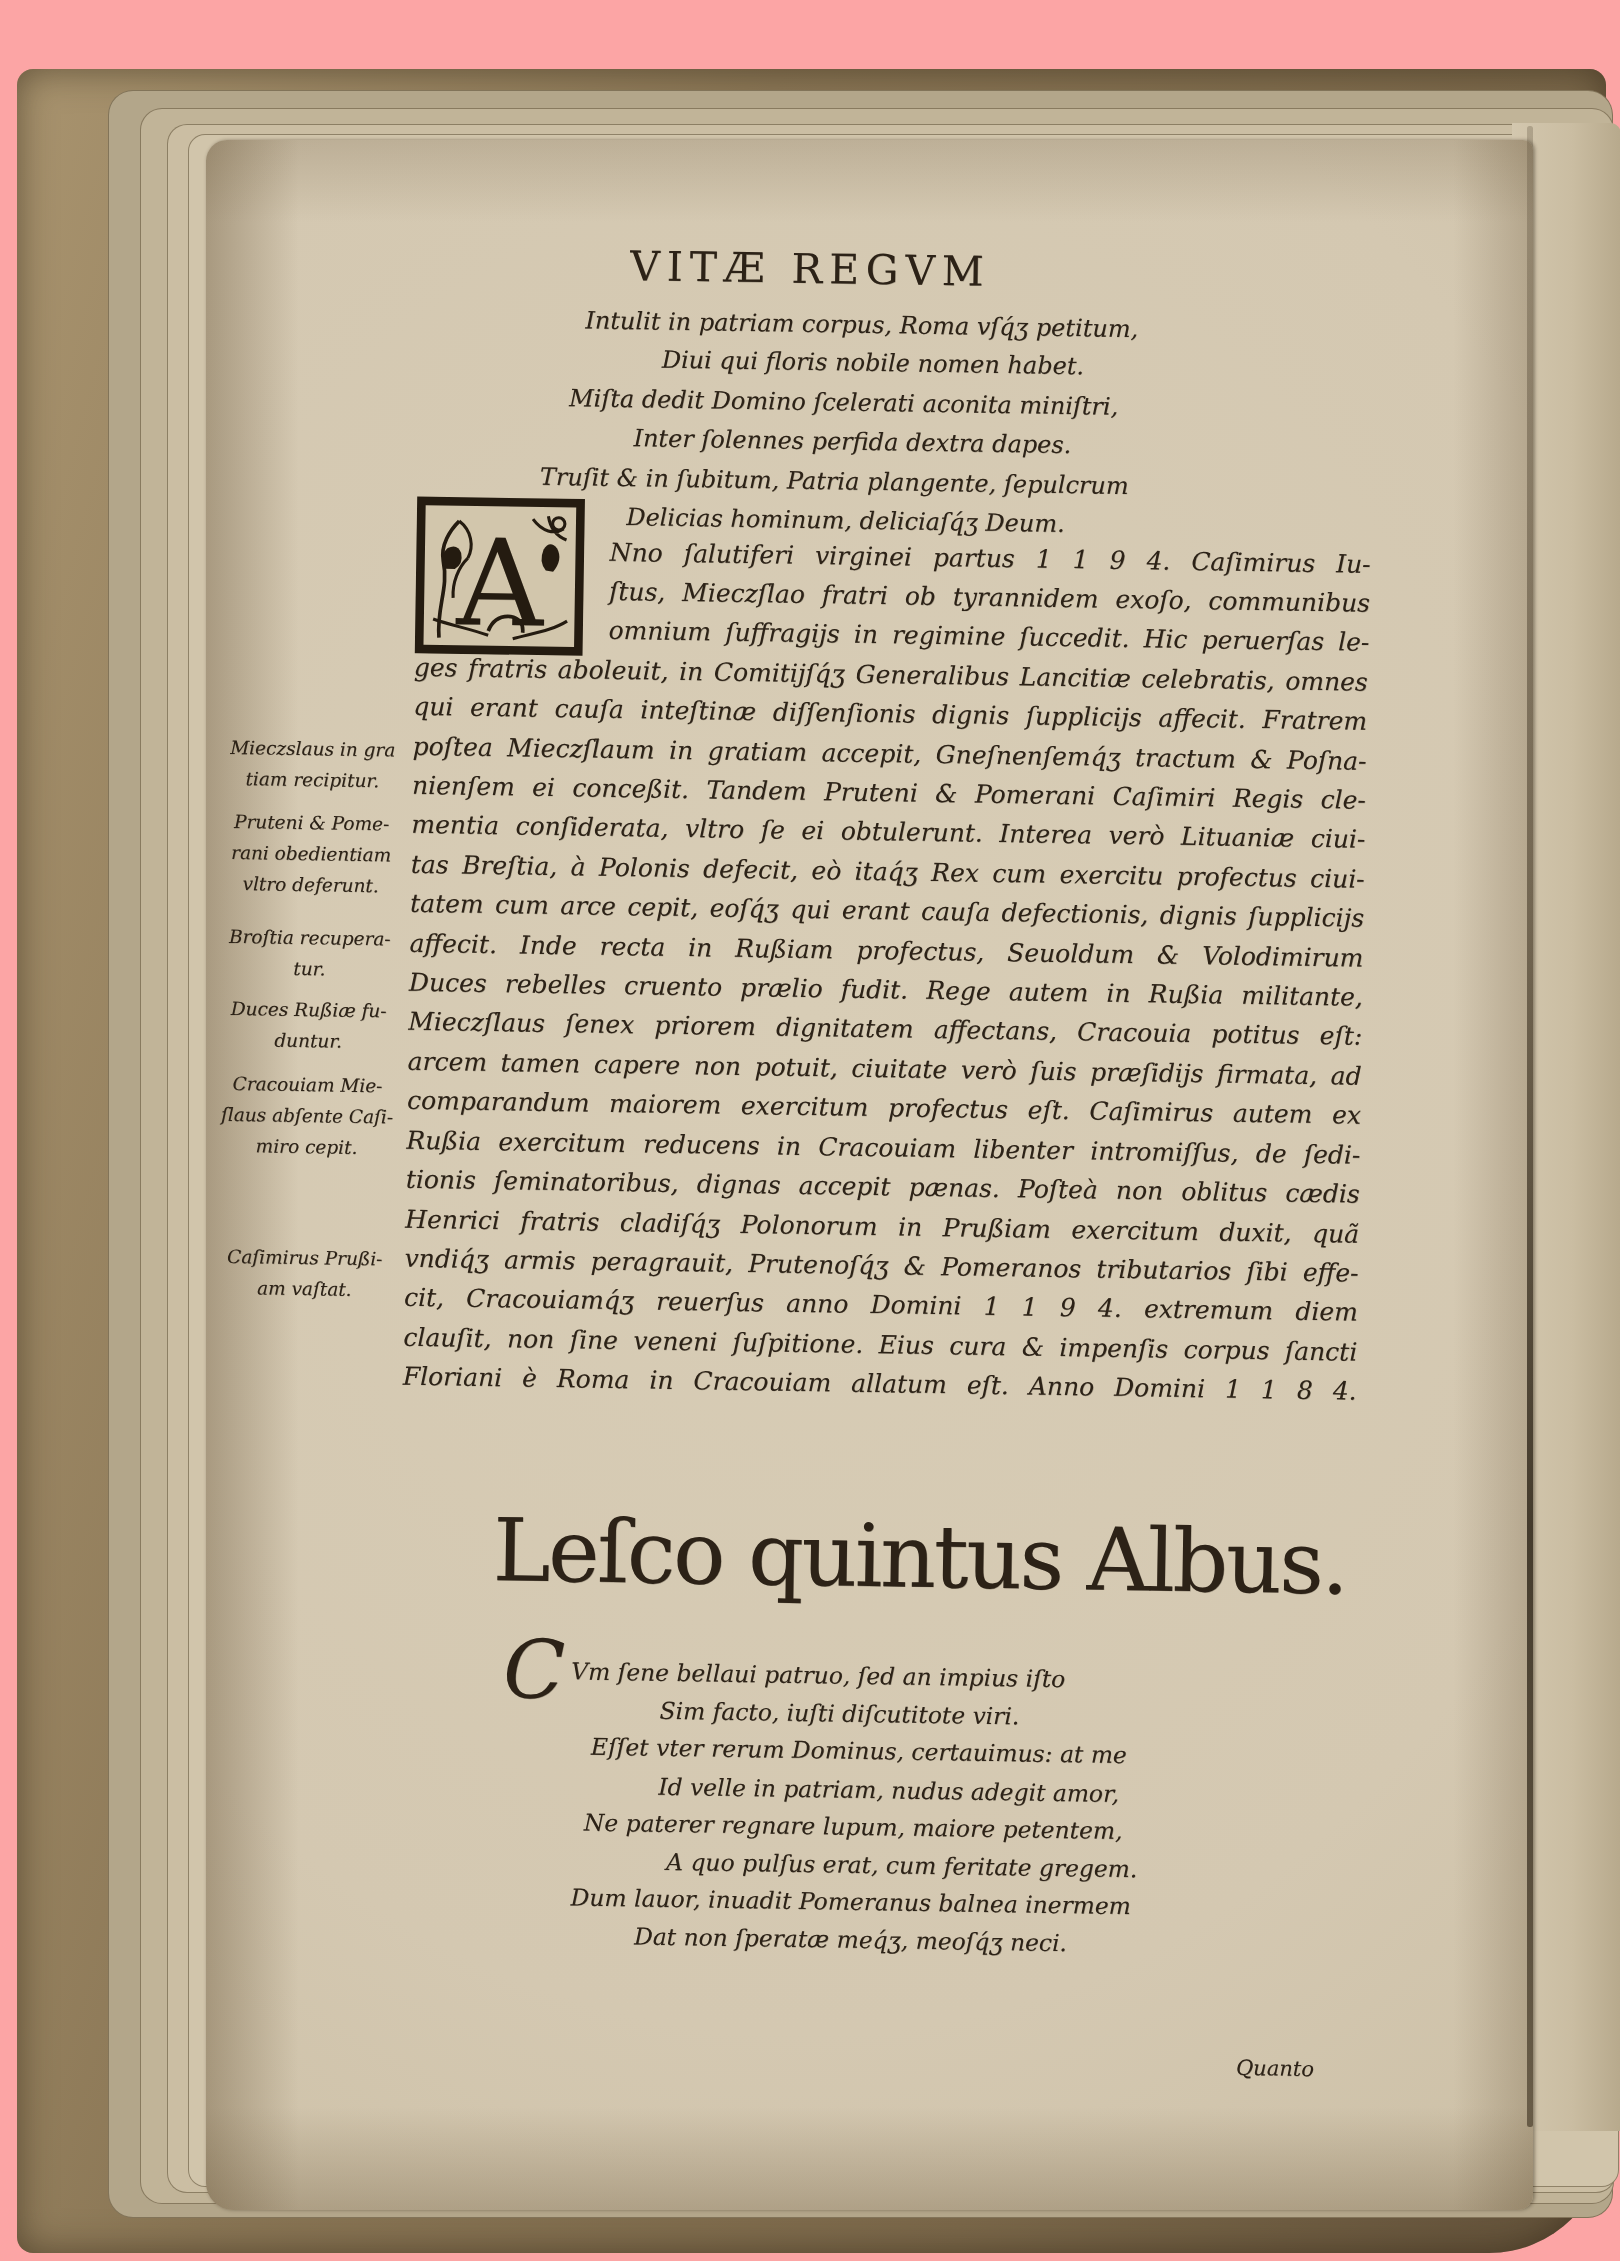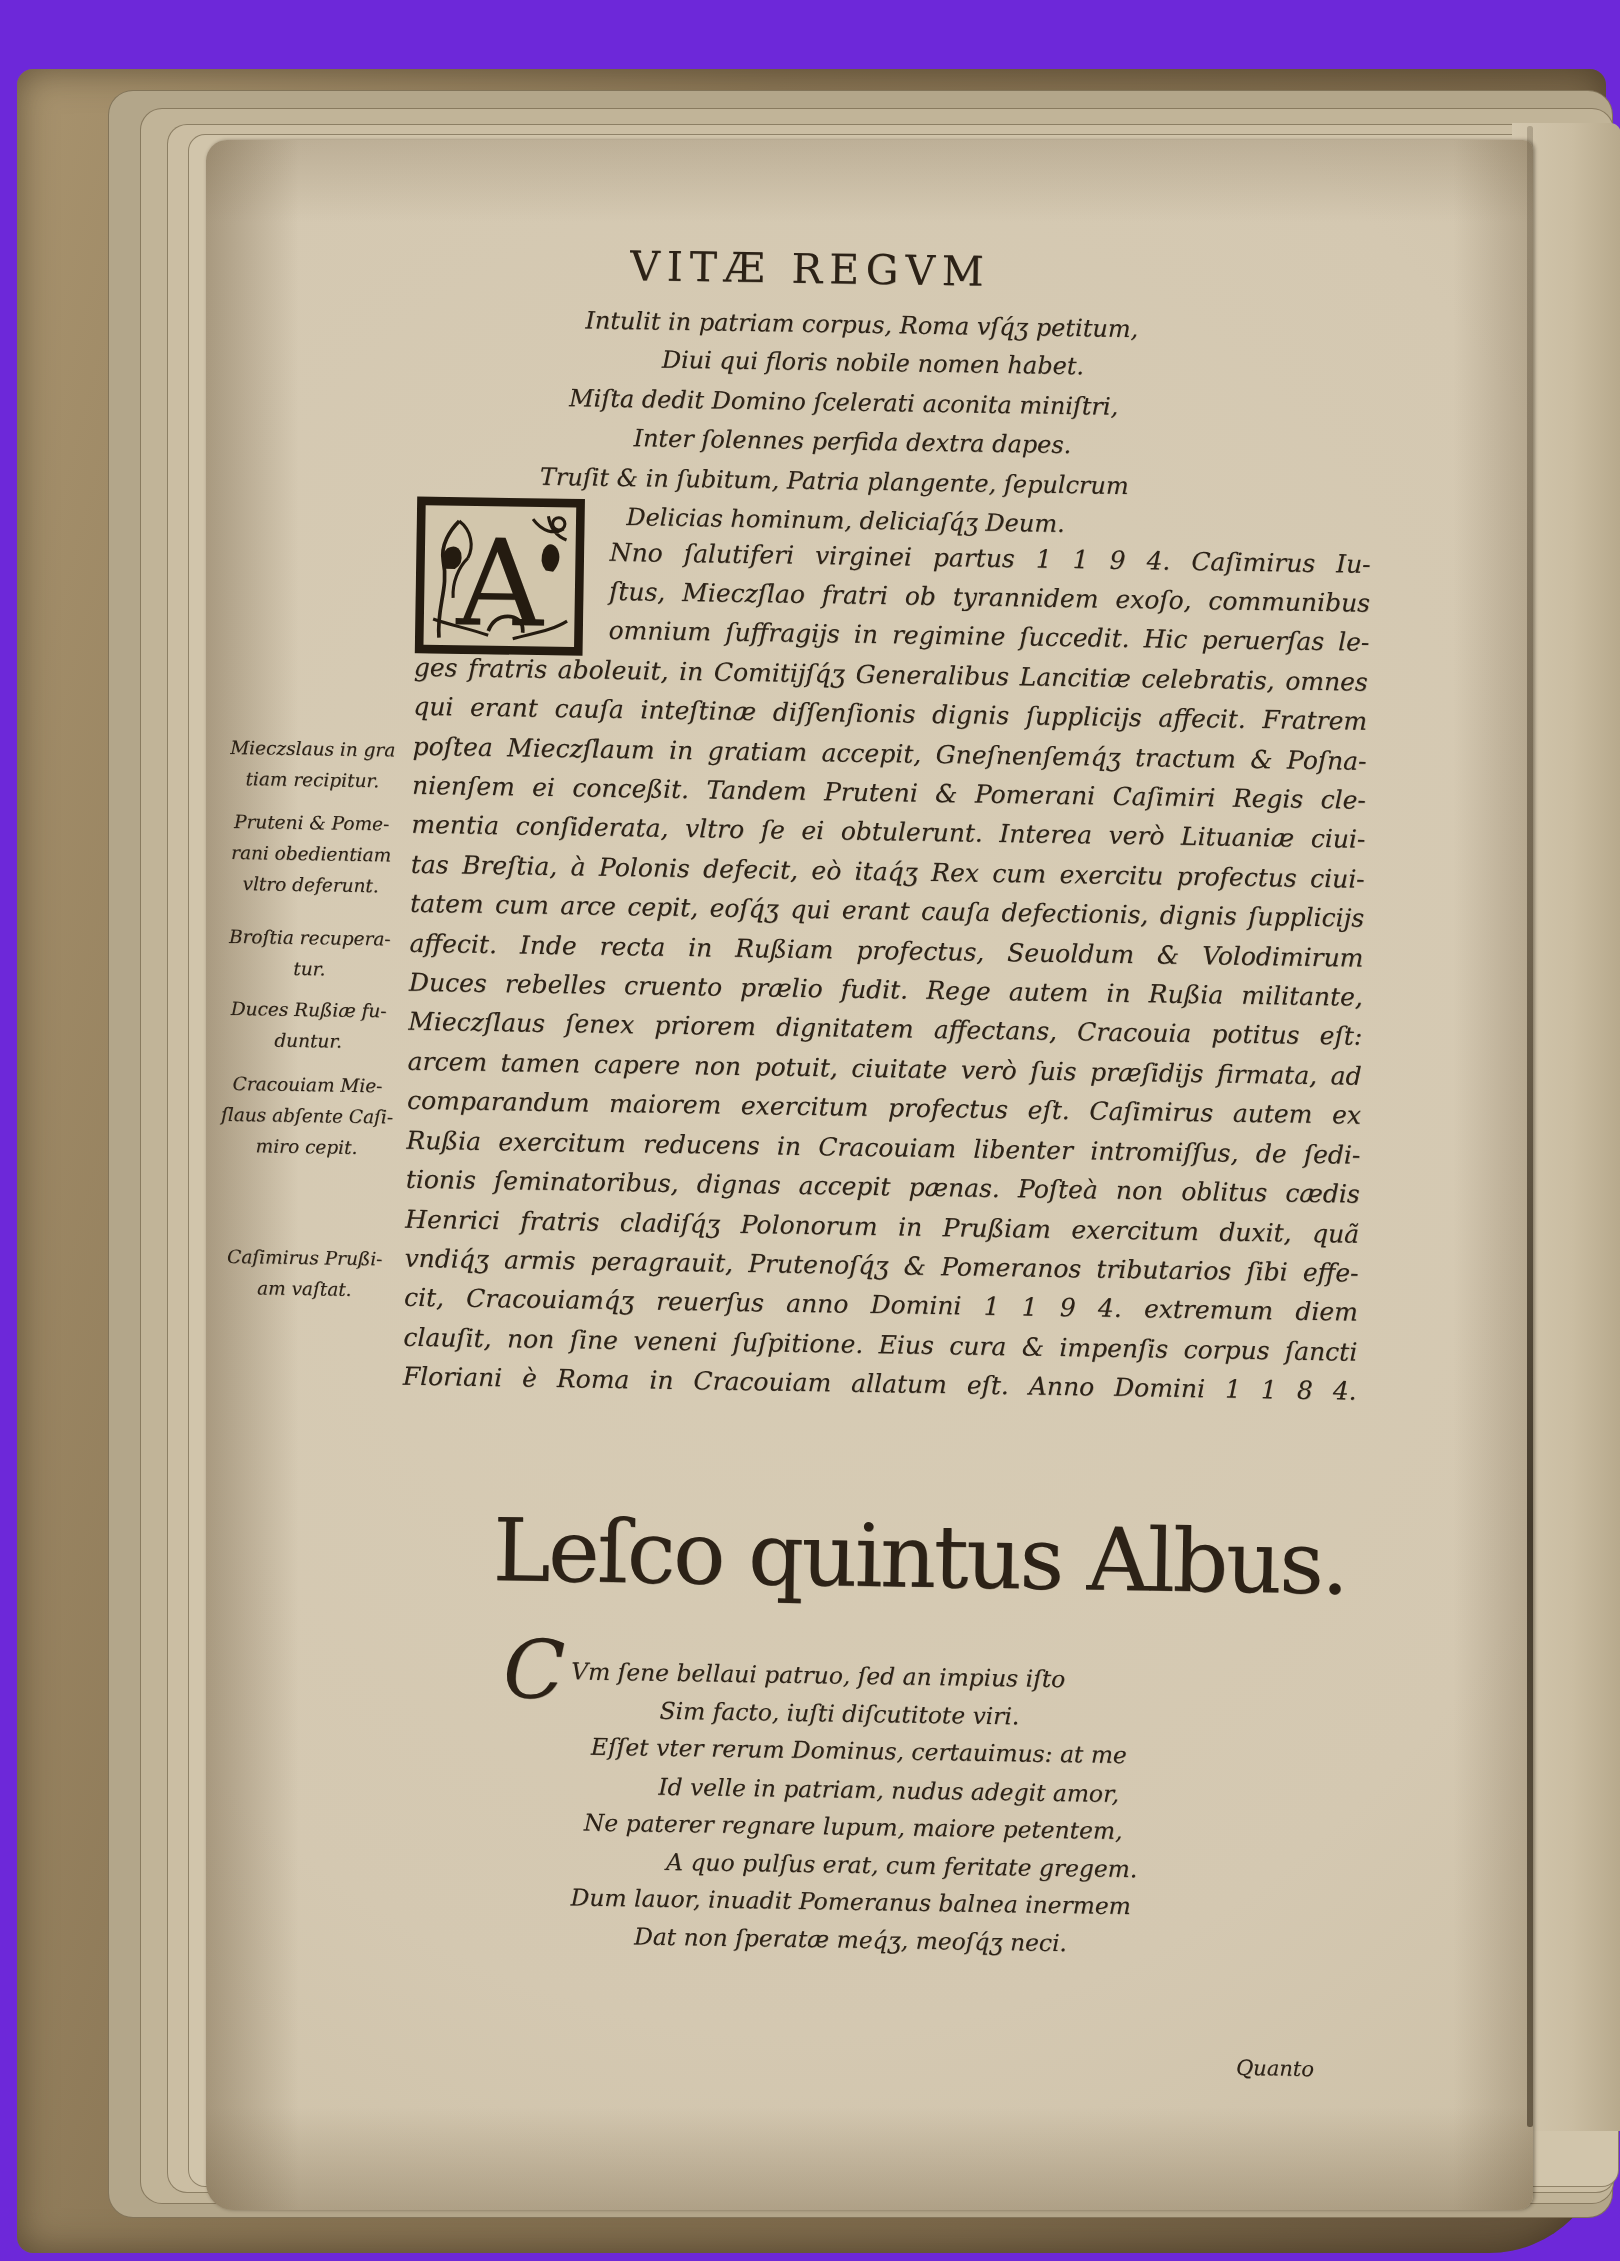--- a/index.html
+++ b/index.html
@@ -1,16 +1,16 @@
 <!DOCTYPE html>
 <html style="font-size:10px"><head>
 <meta charset="utf-8">
 <style>
   html,body{margin:0;padding:0;background:#0e0e0d;}
-  .scene{position:relative;width:1621px;height:2261px;background:#6d28d9;overflow:hidden;
+  .scene{position:relative;width:1621px;height:2261px;background:#fca5a5;overflow:hidden;
          font-family:"DejaVu Serif",serif;}
   .cover{position:absolute;left:17px;top:69px;width:1589px;height:2184px;
          background:linear-gradient(105deg,#a8936e 0%,#8a7655 35%,#7b684a 70%,#63523a 100%);
          border-radius:16px;border-bottom-right-radius:117px;
          box-shadow:inset 0 0 37px rgba(40,30,15,.55);}
   .leaf{position:absolute;border:0.6px solid rgba(90,75,50,.55);}
   .leaf1{left:108px;top:90px;width:1503px;height:2126px;background:#b3a68a;border-radius:25px;}
   .leaf2{left:140px;top:108px;width:1472px;height:2094px;background:#c1b498;border-radius:22px;}
   .leaf3{left:167px;top:124px;width:1447px;height:2067px;background:#cbbea3;border-radius:20px;}
   .leaf4{left:188px;top:134px;width:1429px;height:2051px;background:#d1c5ab;border-radius:17px;}

